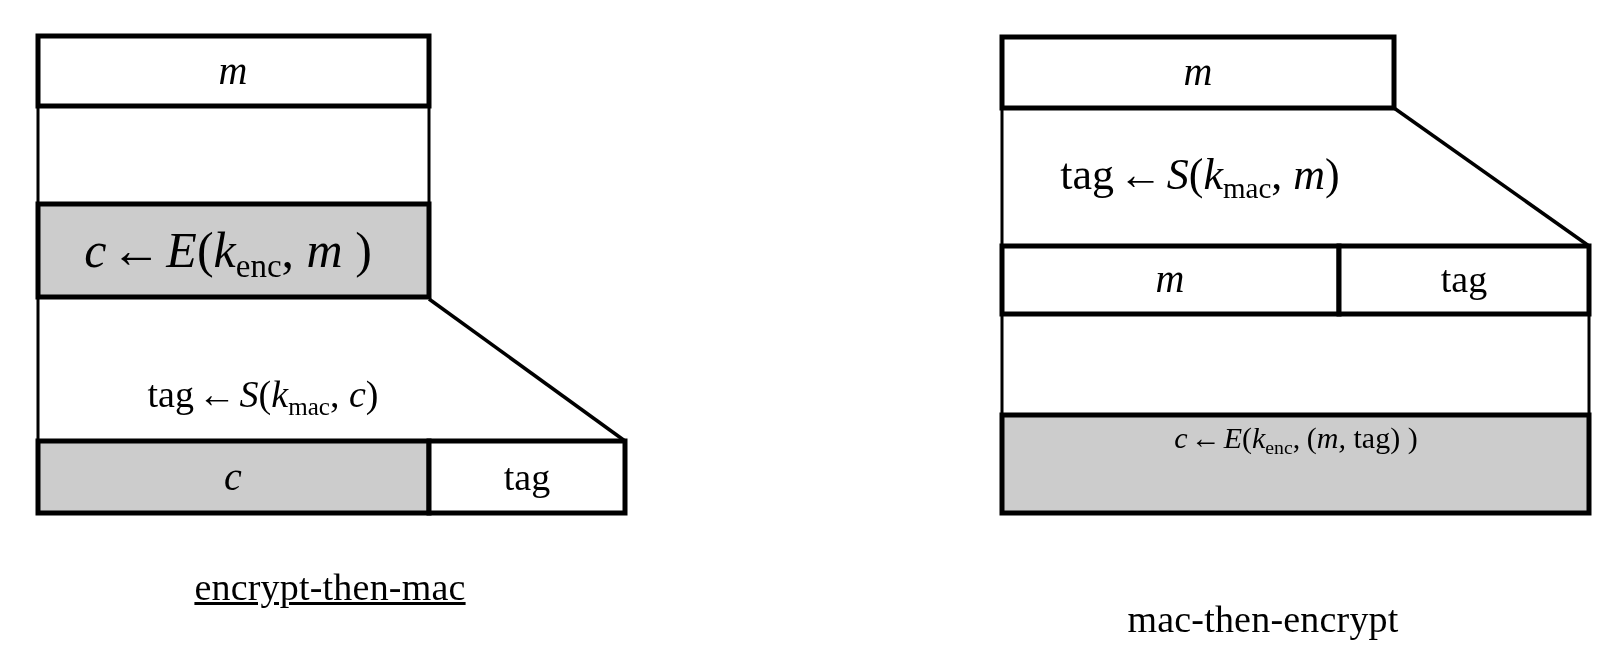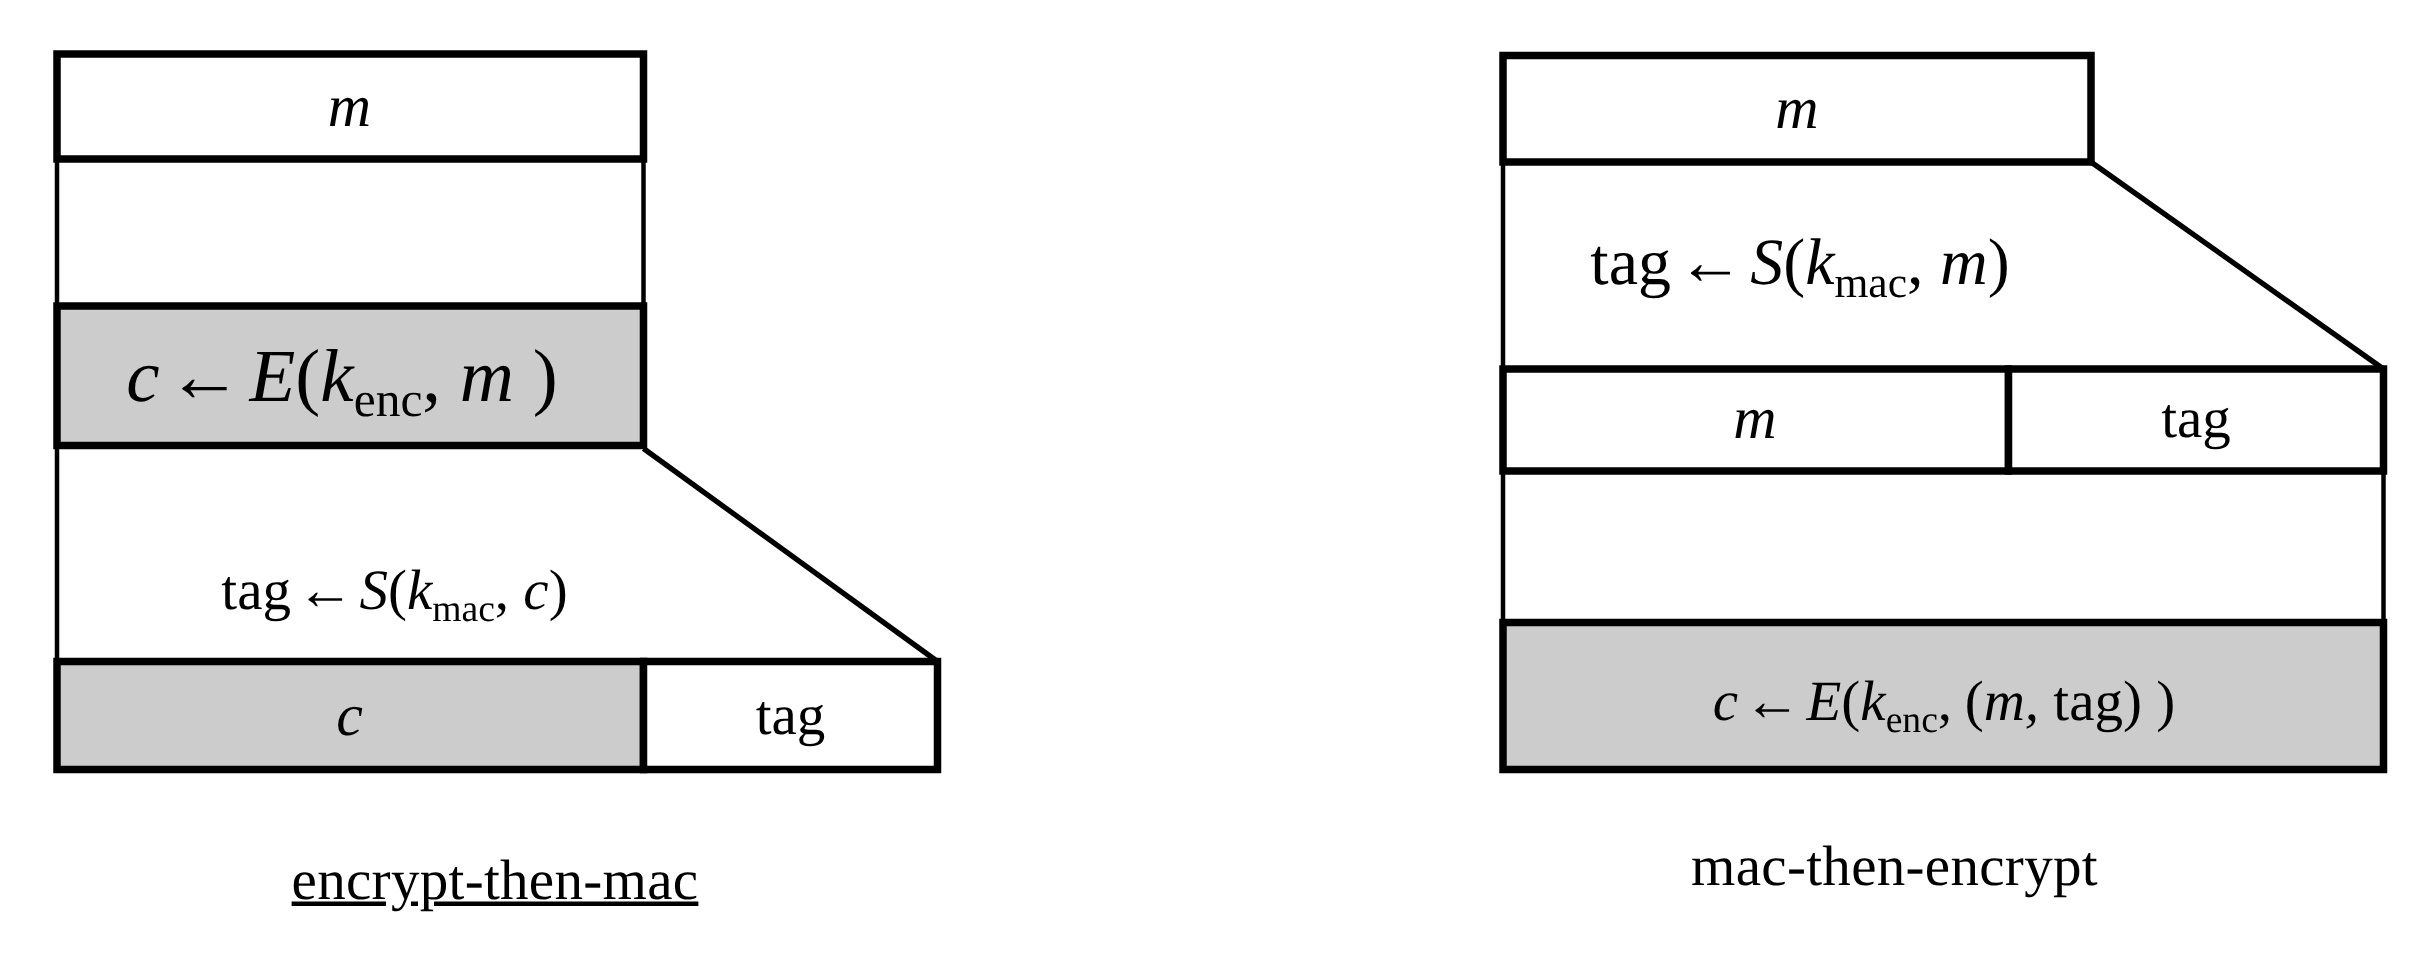--- a/index.html
+++ b/index.html
@@ -132,21 +132,21 @@
   </div>
 
   <div class="lbl" style="left:1170px; top:279px; font-size:40px;">
     <span class="math">m</span>
   </div>
 
   <div class="lbl" style="left:1464px; top:279px; font-size:38px;">
     <span class="upr">tag</span>
   </div>
 
-  <div class="lbl" style="left:1296px; top:468px; font-size:38px;">
+  <div class="lbl" style="left:1296px; top:438px; font-size:30px;">
     <span class="math">c</span><span class="arrow">←</span><span class="math">E</span><span class="upr">(</span><span class="math">k</span><span class="sub">enc</span><span class="upr">,</span><span class="sp"></span><span class="upr">(</span><span class="math">m,</span><span class="upr">&nbsp;tag</span><span class="upr">)&nbsp;)</span>
   </div>
 
   <div class="caption" style="left:330px; top:587px;text-decoration:underline;">encrypt-then-mac</div>
 
-  <div class="caption" style="left:1263px; top:578px;">mac-then-encrypt</div>
+  <div class="caption" style="left:1263px; top:619px;">mac-then-encrypt</div>
 
 </div>
 
 </body></html>

